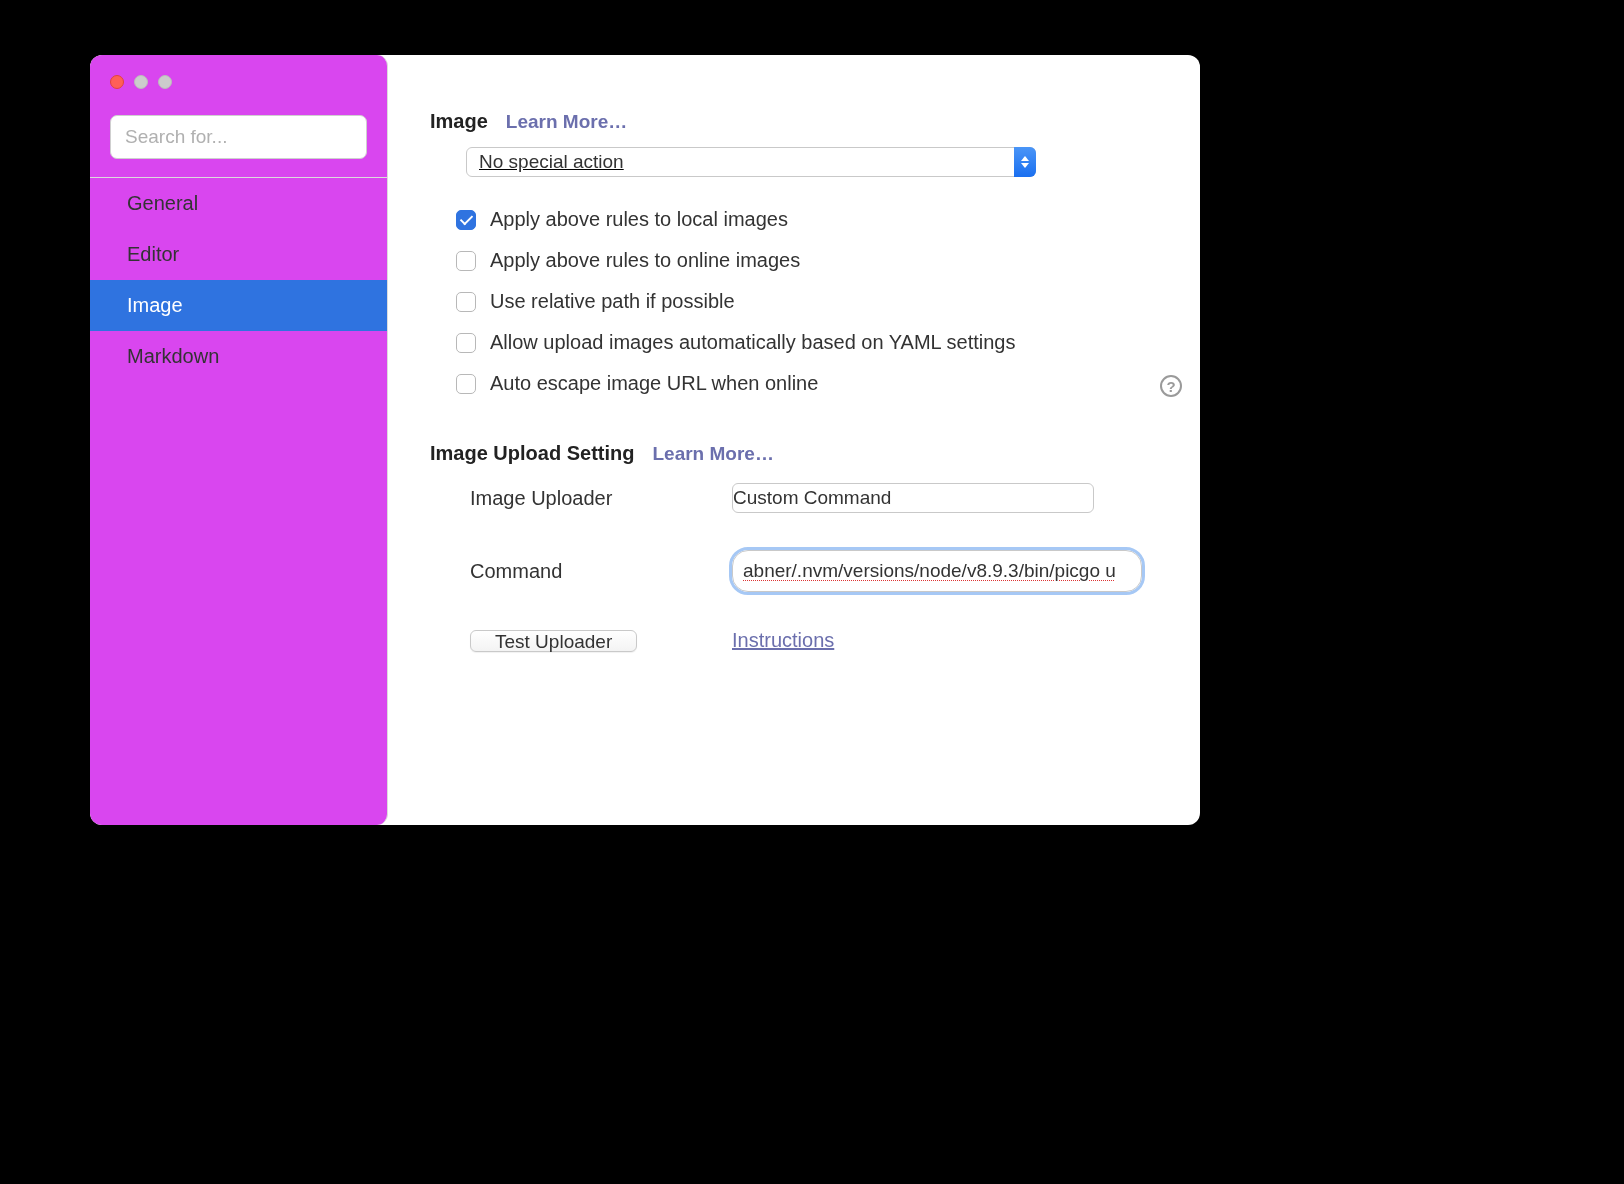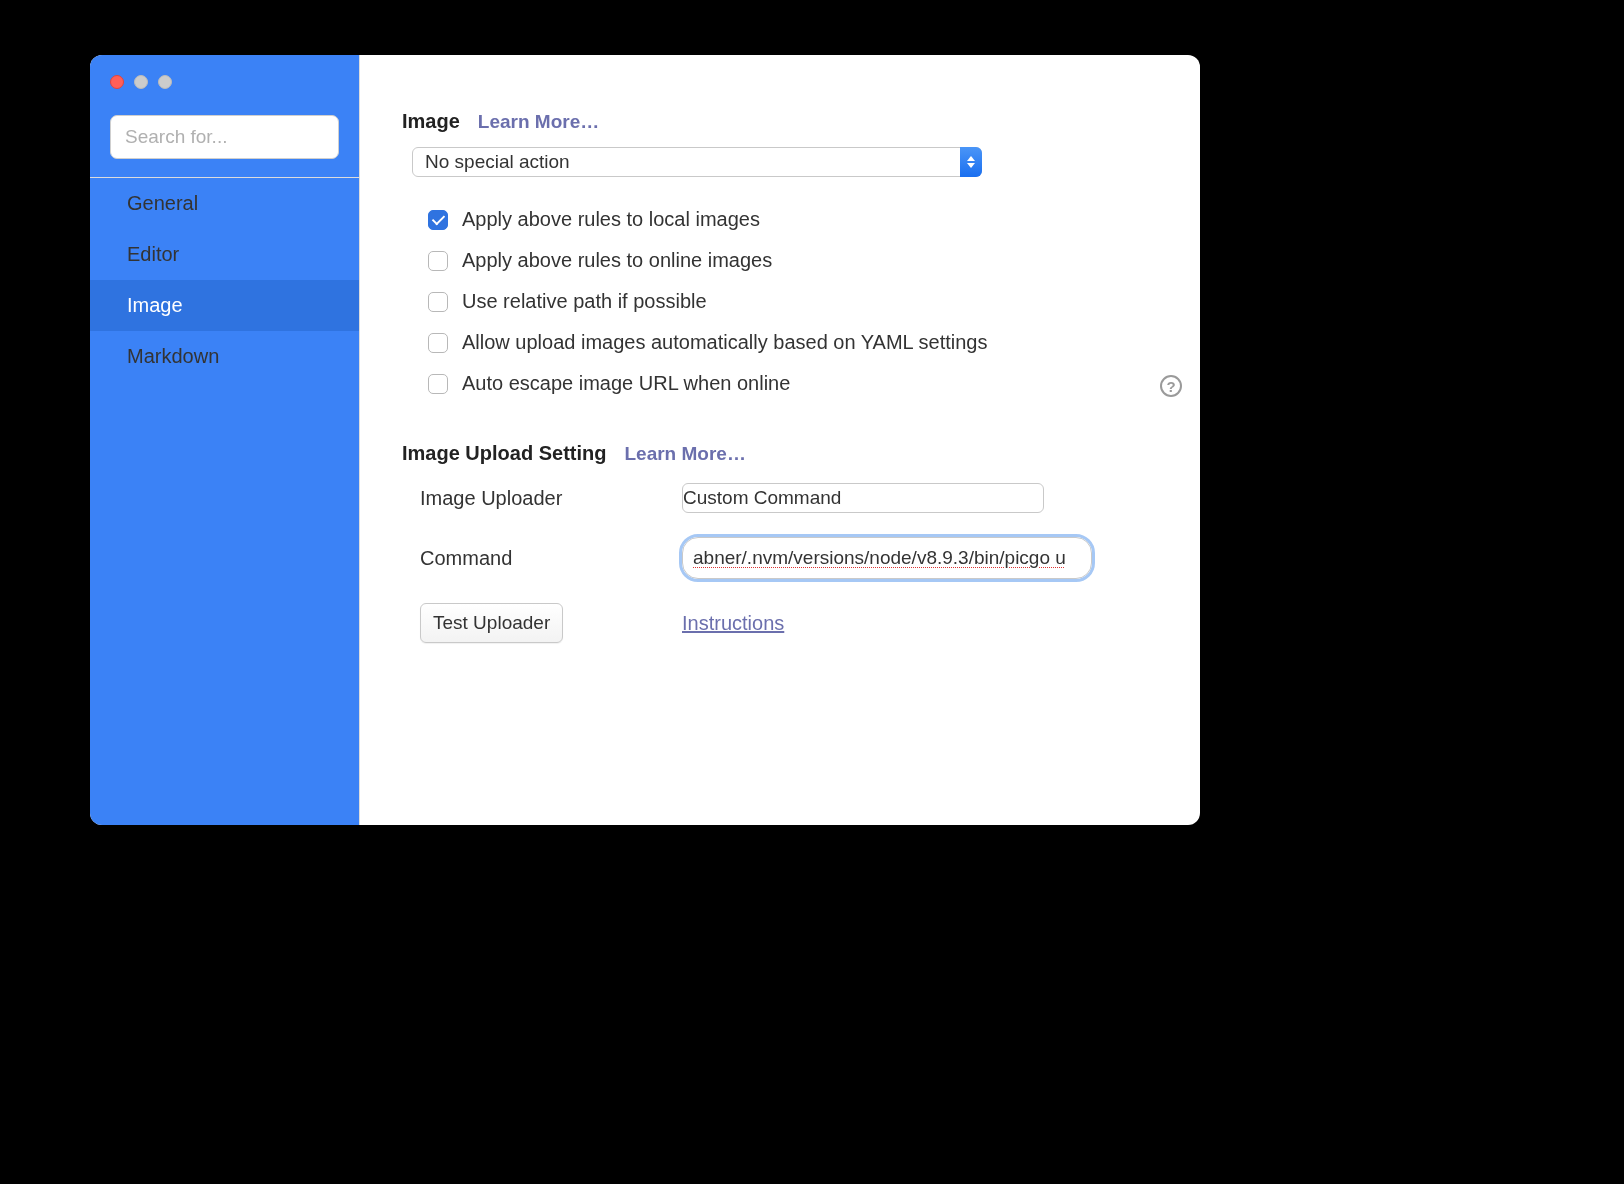--- a/index.html
+++ b/index.html
@@ -18,25 +18,26 @@
     top: 55px;
     width: 1110px;
     height: 770px;
     background: #fff;
     border-radius: 12px;
     box-shadow: 0 25px 60px rgba(0,0,0,0.5);
     overflow: hidden;
     display: flex;
   }
   .sidebar {
-    width: 270px;
-    background: #3b82f6;
+    width: 298px;
+    background: #d946ef;
     border-right: 1px solid #dcdcdc;
     display: flex;
     flex-direction: column;
+    border-radius: 11px;
   }
   .titlebar {
     height: 54px;
     display: flex;
     align-items: center;
     padding-left: 20px;
     gap: 10px;
   }
   .tl-dot {
     width: 14px; height: 14px; border-radius: 50%;
@@ -89,22 +90,23 @@
     font-size: 20px;
     font-weight: 700;
     color: #222;
   }
   .learn-more {
     font-size: 19px;
     color: #6b6fad;
     font-weight: bold;
   }
   .select-row {
-    margin-left: 10px;
+    margin-left: 36px;
     margin-bottom: 22px;
+    text-decoration: underline;
   }
   .mac-select {
     position: relative;
     width: 570px;
     height: 30px;
     border: 1px solid #c9c9c9;
     border-radius: 6px;
     background: #fff;
     display: flex;
     align-items: center;
@@ -171,24 +173,24 @@
     color: #9a9a9a;
     font-size: 15px;
     display: flex; align-items:center; justify-content:center;
     font-weight: 600;
   }
   .upload-section {
     margin-top: 38px;
   }
   .form-grid {
     margin-top: 18px;
-    margin-left: 18px;
+    margin-left: 40px;
     display: grid;
     grid-template-columns: 262px 1fr;
-    row-gap: 24px;
+    row-gap: 37px;
     align-items: center;
   }
   .form-label {
     font-size: 20px;
     color: #333;
   }
   .uploader-select {
     position: relative;
     width: 362px;
     height: 30px;
@@ -209,22 +211,22 @@
     font-size: 19px;
     padding: 0 10px;
     color: #333;
     outline: 3px solid #a6c8f5;
     outline-offset: 0;
     text-decoration: underline dotted #d33;
     text-decoration-thickness: 1px;
     text-underline-offset: 3px;
   }
   .test-btn {
-    height: 40px;
-    padding: 0 12px;
+    height: 22px;
+    padding: 0 24px;
     border: 1px solid #c9c9c9;
     border-radius: 6px;
     background: linear-gradient(#fff,#f3f3f3);
     font-size: 19px;
     color: #333;
     box-shadow: 0 1px 1px rgba(0,0,0,0.06);
   }
   .instructions {
     font-size: 20px;
     color: #6b6fad;

